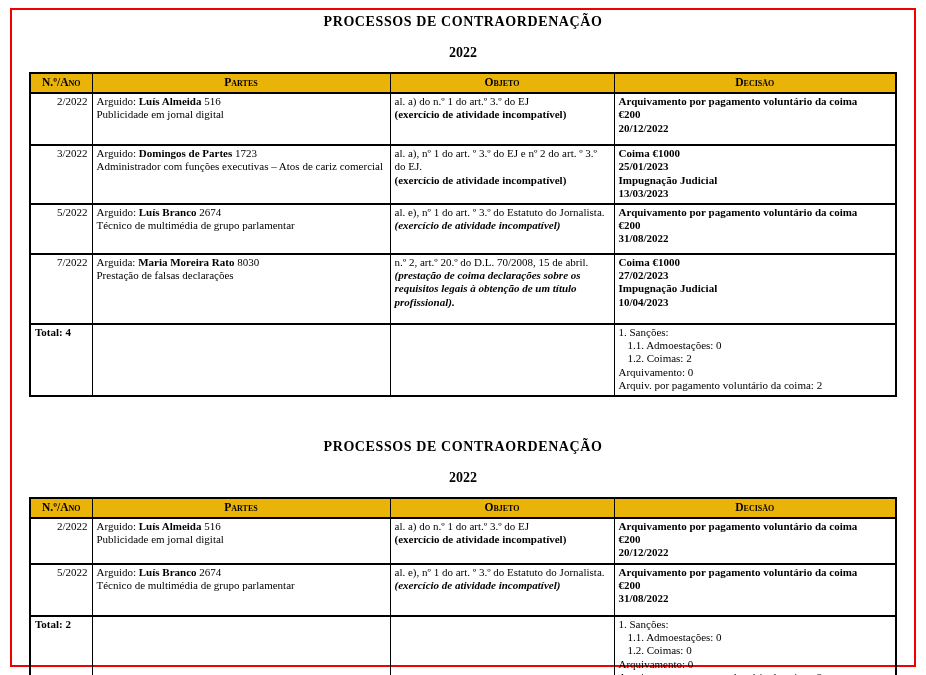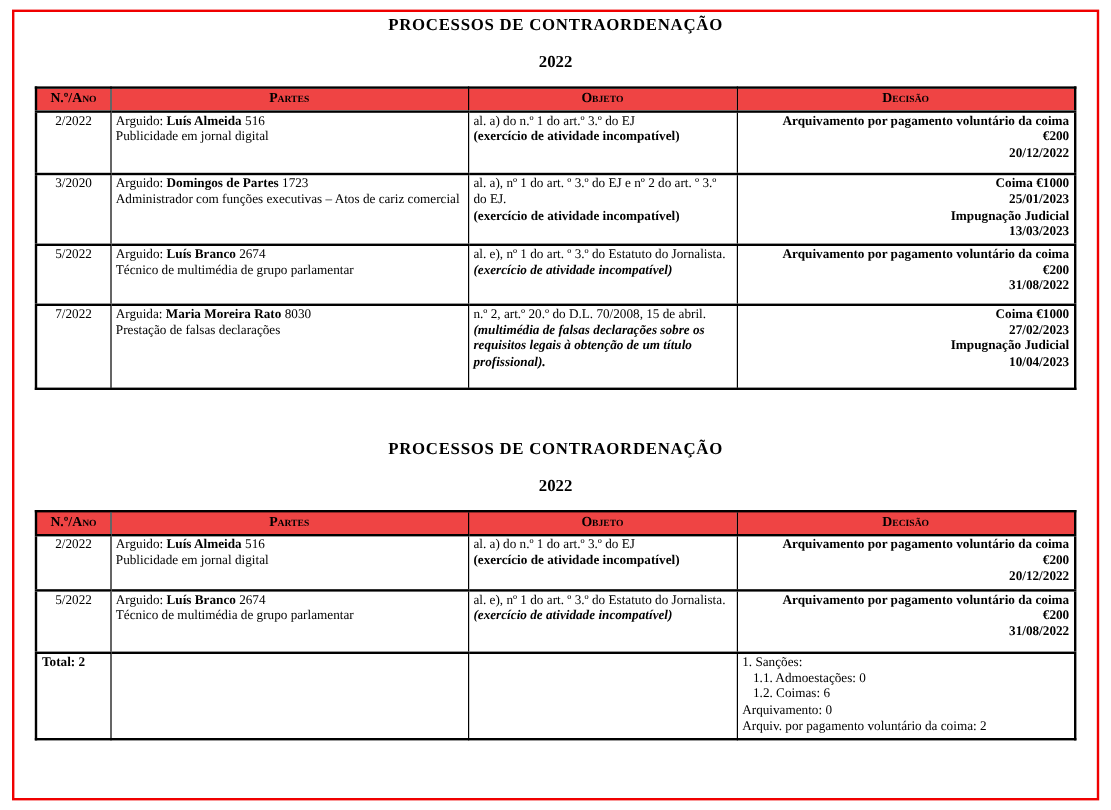--- a/index.html
+++ b/index.html
@@ -43,33 +43,33 @@
     border: 2px solid #000;
   }
   table.proc th, table.proc td {
     border: 1px solid #000;
     vertical-align: top;
     padding: 1px 4px 2px 4px;
     line-height: 1.22;
     overflow: hidden;
   }
   table.proc th {
-    background: #ef4444;
+    background: #eab308;
     font-variant: small-caps;
     font-weight: bold;
     text-align: center;
     font-size: 11.5px;
     padding: 1px 2px;
     border-bottom: 2px solid #000;
   }
   table.proc tbody td { border-top: 2px solid #000; }
 
-  .c-num   { text-align: center; margin-left: 45px; }
+  .c-num   { text-align: right; margin-left: 45px; }
   .c-partes{ text-align: justify; }
-  .c-decisao { text-align: right; font-weight: bold; }
+  .c-decisao { text-align: left; font-weight: bold; }
   .note    { font-weight: bold; }
   .note.it { font-style: italic; }
   .b { font-weight: bold; }
   .c-sanctions { text-align: left; font-weight: normal; }
   .indent { padding-left: 9px; }
   .total-label { font-weight: bold; }
 
   tr.r52 { height: 52px; } tr.r53 { height: 53px; }
   tr.r50 { height: 50px; } tr.r70 { height: 70px; }
   tr.r56 { height: 56px; } tr.r46 { height: 46px; }
@@ -112,21 +112,21 @@
             <div>al. a) do n.º 1 do art.º 3.º do EJ</div>
             <div class="note">(exercício de atividade incompatível)</div>
           </td>
           <td class="c-decisao">
             <div>Arquivamento por pagamento voluntário da coima</div>
             <div>€200</div>
             <div>20/12/2022</div>
           </td>
         </tr>
         <tr class="r53">
-          <td class="c-num">3/2020</td>
+          <td class="c-num">3/2022</td>
           <td class="c-partes">
             <div><span>Arguido:</span> <span class="b">Domingos de Partes</span> <span>1723</span></div>
             <div>Administrador com funções executivas – Atos de cariz comercial</div>
           </td>
           <td class="c-objeto">
             <div>al. a), nº 1 do art. º 3.º do EJ e nº 2 do art. º 3.º do EJ.</div>
             <div class="note">(exercício de atividade incompatível)</div>
           </td>
           <td class="c-decisao">
             <div>Coima €1000</div>
@@ -152,27 +152,39 @@
           </td>
         </tr>
         <tr class="r70">
           <td class="c-num">7/2022</td>
           <td class="c-partes">
             <div><span>Arguida:</span> <span class="b">Maria Moreira Rato</span> <span>8030</span></div>
             <div>Prestação de falsas declarações</div>
           </td>
           <td class="c-objeto">
             <div>n.º 2, art.º 20.º do D.L. 70/2008, 15 de abril.</div>
-            <div class="note it">(multimédia de falsas declarações sobre os requisitos legais à obtenção de um título profissional).</div>
+            <div class="note it">(prestação de coima declarações sobre os requisitos legais à obtenção de um título profissional).</div>
           </td>
           <td class="c-decisao">
             <div>Coima €1000</div>
             <div>27/02/2023</div>
             <div>Impugnação Judicial</div>
             <div>10/04/2023</div>
+          </td>
+        </tr>
+        <tr class="r56">
+          <td><span class="total-label">Total:</span> <span class="b">4</span></td>
+          <td></td>
+          <td></td>
+          <td class="c-sanctions">
+            <div>1. Sanções:</div>
+            <div class="indent">1.1. Admoestações: 0</div>
+            <div class="indent">1.2. Coimas: 2</div>
+            <div>Arquivamento: 0</div>
+            <div>Arquiv. por pagamento voluntário da coima: 2</div>
           </td>
         </tr>
       </tbody>
     </table>
   </div>
 
   <div class="sect2">
     <div class="doc-title">PROCESSOS DE CONTRAORDENAÇÃO</div>
     <div class="doc-year">2022</div>
 
@@ -224,21 +236,21 @@
             <div>31/08/2022</div>
           </td>
         </tr>
         <tr class="r66">
           <td><span class="total-label">Total:</span> <span class="b">2</span></td>
           <td></td>
           <td></td>
           <td class="c-sanctions">
             <div>1. Sanções:</div>
             <div class="indent">1.1. Admoestações: 0</div>
-            <div class="indent">1.2. Coimas: 6</div>
+            <div class="indent">1.2. Coimas: 0</div>
             <div>Arquivamento: 0</div>
             <div>Arquiv. por pagamento voluntário da coima: 2</div>
           </td>
         </tr>
       </tbody>
     </table>
   </div>
 
 </div>
 

